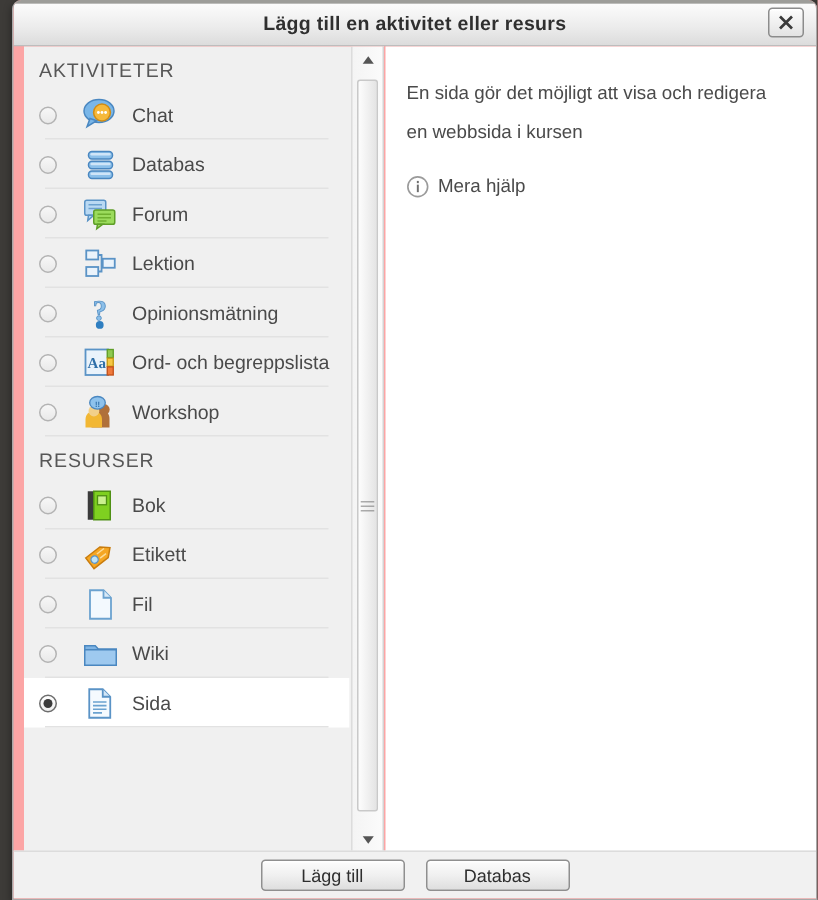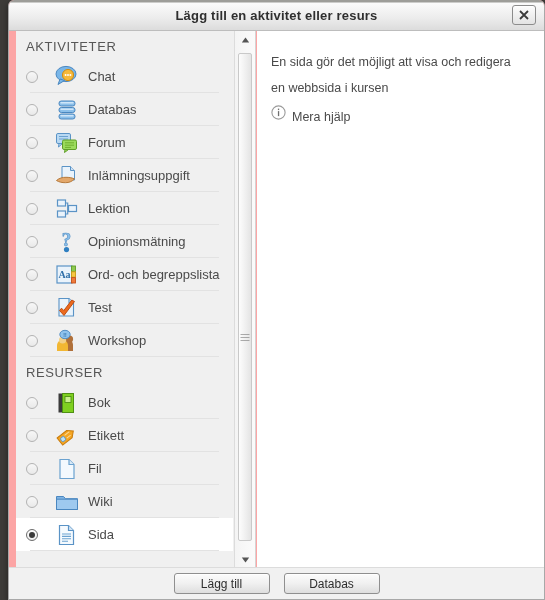--- a/index.html
+++ b/index.html
@@ -231,23 +231,23 @@
     background: #ffffff;
     padding: 18px 20px 0 14px;
     box-sizing: border-box;
   }
   #desc-text {
     font-size: 12.5px;
     color: #4a4a4a;
     line-height: 26px;
   }
   #help-link {
-    margin-top: 4px;
+    margin-top: 16px;
     display: flex;
-    align-items: flex-end;
+    align-items: flex-start;
     cursor: pointer;
   }
   #help-icon { flex: none; }
   #help-label {
     margin-left: 6px;
     font-size: 12.5px;
     color: #4a4a4a;
   }
 
   
@@ -345,31 +345,20 @@
                     <path d="M11 11.8h9M11 14.2h9M11 16.4h6"></path>
                   </g>
     </svg>
               </span>
               <span class="row-label">Forum</span>
             </div>
             <div class="row">
               <span class="radio"></span>
               <span class="icon-wrap">
                 <svg width="26" height="24" viewBox="0 0 26 24">
-      <path d="M8 2.5h8.5l4 4V16H8z" fill="#eaf3fb" stroke="#5a93c6" stroke-width="1"></path>
-      <path d="M16.5 2.5v4h4" fill="#cfe2f3" stroke="#5a93c6" stroke-width="1"></path>
-      <path d="M2.5 16.5c3-2.6 6-3.2 9.5-3.2 3 0 5.5.4 8.5 1.6-2.5 2.6-5.4 3.8-9 3.8-3.4 0-6.5-.6-9-2.2z" fill="#e3a76a" stroke="#b57a3c" stroke-width="1"></path>
-    </svg>
-              </span>
-              <span class="row-label">Inlämningsuppgift</span>
-            </div>
-            <div class="row">
-              <span class="radio"></span>
-              <span class="icon-wrap">
-                <svg width="26" height="24" viewBox="0 0 26 24">
       <g fill="#eaf3fb" stroke="#5a93c6" stroke-width="1.2">
         <rect x="3.5" y="3" width="8" height="6"></rect>
         <rect x="3.5" y="14" width="8" height="6"></rect>
         <rect x="14.5" y="8.5" width="8" height="6"></rect>
       </g>
       <g stroke="#5a93c6" stroke-width="1.2" fill="none">
         <path d="M11.5 6h2.2v5.5M11.5 17h2.2v-5.5"></path>
       </g>
     </svg>
               </span>
@@ -390,31 +379,20 @@
               <span class="icon-wrap">
                 <svg width="26" height="24" viewBox="0 0 26 24">
       <rect x="3" y="3" width="15" height="17" fill="#eaf3fb" stroke="#5a93c6" stroke-width="1.2"></rect>
       <text x="10.5" y="15" font-family="'Liberation Serif',serif" font-size="10" font-weight="bold" fill="#2f6fa8" text-anchor="middle">Aa</text>
       <rect x="17.5" y="3" width="4" height="5.4" fill="#8fc950" stroke="#5f9e28" stroke-width="0.9"></rect>
       <rect x="17.5" y="8.8" width="4" height="5.4" fill="#f6c744" stroke="#c89a14" stroke-width="0.9"></rect>
       <rect x="17.5" y="14.6" width="4" height="5.4" fill="#f07a3c" stroke="#c4521a" stroke-width="0.9"></rect>
     </svg>
               </span>
               <span class="row-label">Ord- och begreppslista</span>
-            </div>
-            <div class="row">
-              <span class="radio"></span>
-              <span class="icon-wrap">
-                <svg width="26" height="24" viewBox="0 0 26 24">
-      <path d="M5 2.5h10l4.5 4.5V20H5z" fill="#eaf3fb" stroke="#5a93c6" stroke-width="1.1"></path>
-      <path d="M15 2.5v4.5h4.5" fill="#cfe2f3" stroke="#5a93c6" stroke-width="1.1"></path>
-      <path d="M5.5 14.5 L10 19.5 L20.5 5.5 L17.8 4 L9.8 14.5 L7.5 12.2 Z" fill="#ec6a1e" stroke="#b8460c" stroke-width="0.9" stroke-linejoin="round"></path>
-    </svg>
-              </span>
-              <span class="row-label">Test</span>
             </div>
             <div class="row">
               <span class="radio"></span>
               <span class="icon-wrap">
                 <svg width="26" height="24" viewBox="0 0 26 24">
       <path d="M13 10c3.5 0 6 2.6 6 6.2V22h-12v-5.8C7 12.6 9.5 10 13 10z" fill="#b0703a"></path>
       <circle cx="15.5" cy="10" r="3.6" fill="#b0703a"></circle>
       <path d="M8.5 11c3.2 0 5.5 2.4 5.5 5.7V22H3v-5.3C3 13.4 5.3 11 8.5 11z" fill="#f2b733"></path>
       <circle cx="8.6" cy="11" r="3.6" fill="#f2d08a"></circle>
       <ellipse cx="11" cy="5.5" rx="5.2" ry="4.2" fill="#8ec2ec" stroke="#4a87c0" stroke-width="0.9"></ellipse>

